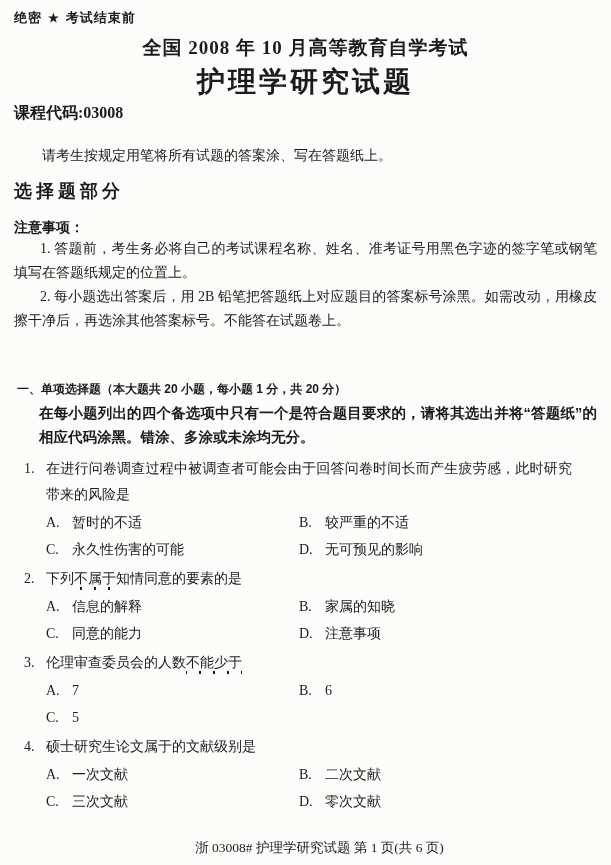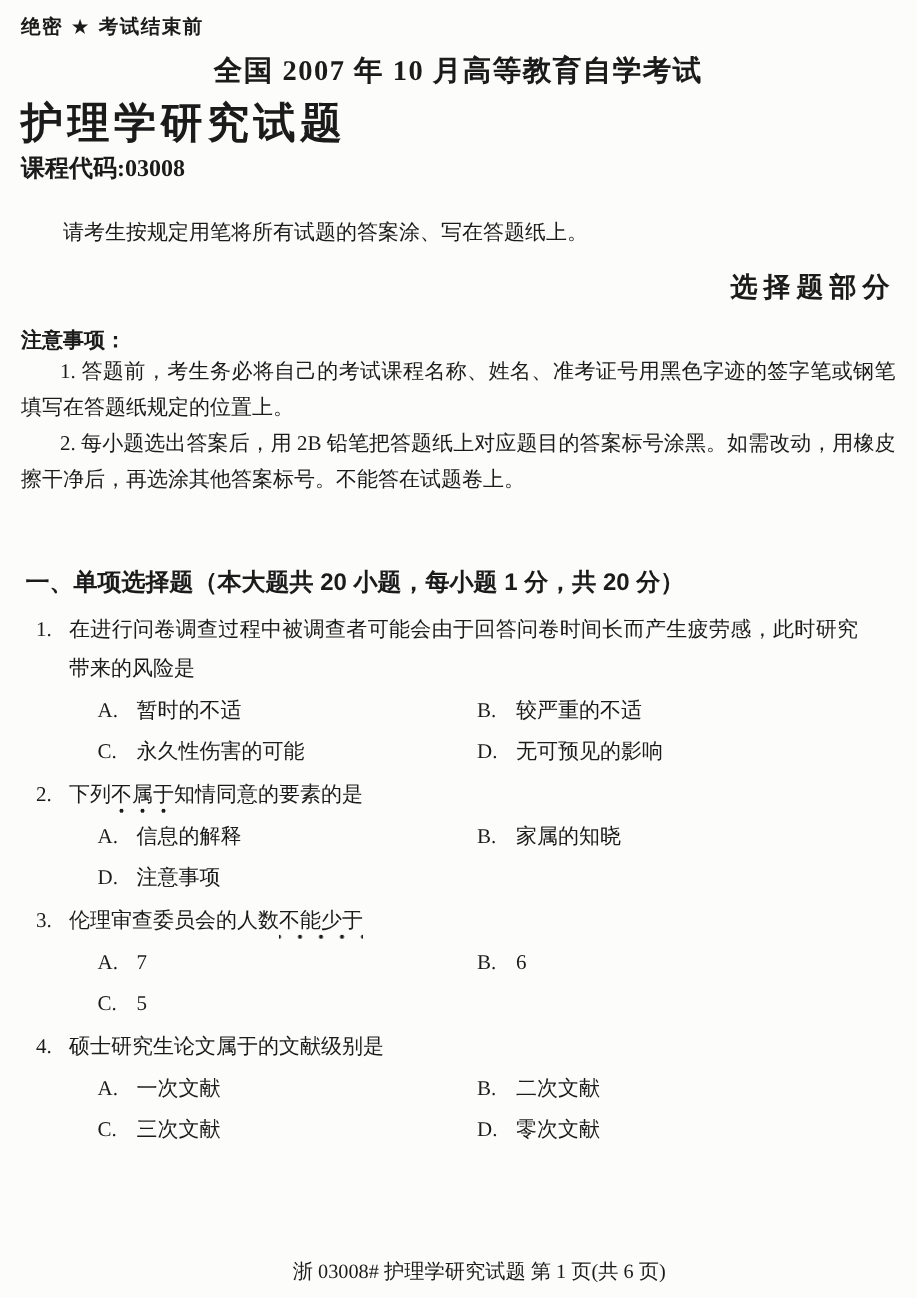--- a/index.html
+++ b/index.html
@@ -26,42 +26,42 @@
   .session-title {
     text-align: center;
     font-weight: bold;
     font-size: 19px;
     line-height: 24px;
     margin-top: 10px;
     letter-spacing: 1px;
     font-family: "Liberation Serif", serif;
   }
   .subject-title {
-    text-align: left;
+    text-align: center;
     font-weight: bold;
     font-size: 28px;
     line-height: 38px;
     margin-top: 3px;
     letter-spacing: 3px;
     font-family: "Liberation Sans", sans-serif;
   }
   .course-code {
     text-align: left;
     font-weight: bold;
     font-size: 16px;
     line-height: 20px;
     margin-top: 2px;
   }
   .answer-note {
     margin: 24px 0 0 0;
     text-indent: 28px;
     line-height: 18px;
   }
   .section-title {
-    text-align: right;
+    text-align: left;
     font-family: "Liberation Sans", sans-serif;
     font-weight: bold;
     font-size: 18px;
     line-height: 24px;
     letter-spacing: 4px;
     margin-top: 14px;
   }
   .notice-heading {
     font-family: Liberation Mono, monospace;
     font-weight: bold;
@@ -73,21 +73,21 @@
     margin: 0;
     line-height: 24px;
     text-indent: 26px;
     text-align: justify;
   }
   .notice:first-of-type { margin-top: 7px; }
   .part { margin-top: 44px; padding-left: 3px; }
   .part-heading {
     font-family: "Liberation Sans", sans-serif;
     font-weight: bold;
-    font-size: 16px;
+    font-size: 12px;
     line-height: 24px;
   }
   .part-instructions {
     font-family: "Liberation Sans", sans-serif;
     font-weight: bold;
     font-size: 14.5px;
     line-height: 24px;
     padding-left: 22px;
     text-align: justify;
     margin: 0;
@@ -100,21 +100,20 @@
     background-image: radial-gradient(circle, currentColor 1.2px, transparent 1.5px);
     background-size: 1em 5px;
     background-repeat: repeat-x;
     background-position: 50% 100%;
     padding-bottom: 5px;
   }
   .options {
     display: grid;
     grid-template-columns: 253px 1fr;
     margin-top: 1px;
-    margin-left: 19px;
   }
   .option { line-height: 27px; white-space: nowrap; }
   .opt-label { display: inline-block; min-width: 26px; }
   .page-footer {
     position: absolute;
     left: 0;
     right: 0;
     bottom: 9px;
     text-align: center;
     font-size: 13.5px;
@@ -122,34 +121,35 @@
     padding-left: 28px;
   }
 </style>
 </head>
 <body>
 
 <div class="secrecy">
   <span>绝密</span><span class="star">★</span><span>考试结束前</span>
 </div>
 
-<div class="session-title">全国 2007 年 10 月高等教育自学考试</div>
+<div class="session-title">全国 2008 年 10 月高等教育自学考试</div>
 <div class="subject-title">护理学研究试题</div>
 <div class="course-code">课程代码:03008</div>
 
 <p class="answer-note">请考生按规定用笔将所有试题的答案涂、写在答题纸上。</p>
 
 <div class="section-title">选择题部分</div>
 
 <div class="notice-heading">注意事项：</div>
 <p class="notice">1. 答题前，考生务必将自己的考试课程名称、姓名、准考证号用黑色字迹的签字笔或钢笔填写在答题纸规定的位置上。</p>
 <p class="notice">2. 每小题选出答案后，用 2B 铅笔把答题纸上对应题目的答案标号涂黑。如需改动，用橡皮擦干净后，再选涂其他答案标号。不能答在试题卷上。</p>
 
 <div class="part">
   <div class="part-heading">一、单项选择题（本大题共 20 小题，每小题 1 分，共 20 分）</div>
+  <p class="part-instructions">在每小题列出的四个备选项中只有一个是符合题目要求的，请将其选出并将“答题纸”的相应代码涂黑。错涂、多涂或未涂均无分。</p>
 </div>
 
 <div class="questions">
 
   <div class="question">
     <span class="q-num">1.</span>
     <div class="q-stem"><span>在进行问卷调查过程中被调查者可能会由于回答问卷时间长而产生疲劳感，此时研究带来的风险是</span><span class="emph"></span><span></span></div>
     <div class="options">
       <div class="option"><span class="opt-label">A.</span><span>暂时的不适</span></div>
       <div class="option"><span class="opt-label">B.</span><span>较严重的不适</span></div>
@@ -157,20 +157,21 @@
       <div class="option"><span class="opt-label">D.</span><span>无可预见的影响</span></div>
     </div>
   </div>
 
   <div class="question">
     <span class="q-num">2.</span>
     <div class="q-stem"><span>下列</span><span class="emph">不属于</span><span>知情同意的要素的是</span></div>
     <div class="options">
       <div class="option"><span class="opt-label">A.</span><span>信息的解释</span></div>
       <div class="option"><span class="opt-label">B.</span><span>家属的知晓</span></div>
+      <div class="option"><span class="opt-label">C.</span><span>同意的能力</span></div>
       <div class="option"><span class="opt-label">D.</span><span>注意事项</span></div>
     </div>
   </div>
 
   <div class="question">
     <span class="q-num">3.</span>
     <div class="q-stem"><span>伦理审查委员会的人数</span><span class="emph">不能少于</span><span></span></div>
     <div class="options">
       <div class="option"><span class="opt-label">A.</span><span>7</span></div>
       <div class="option"><span class="opt-label">B.</span><span>6</span></div>

